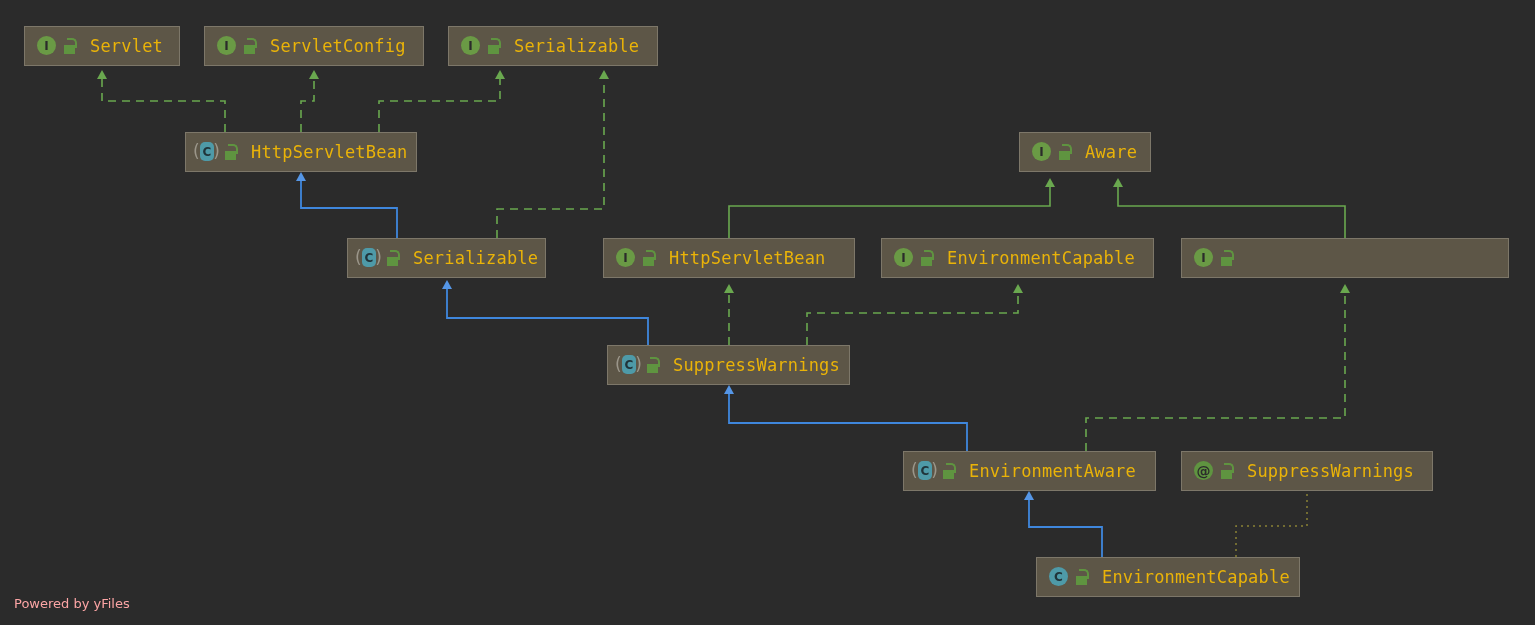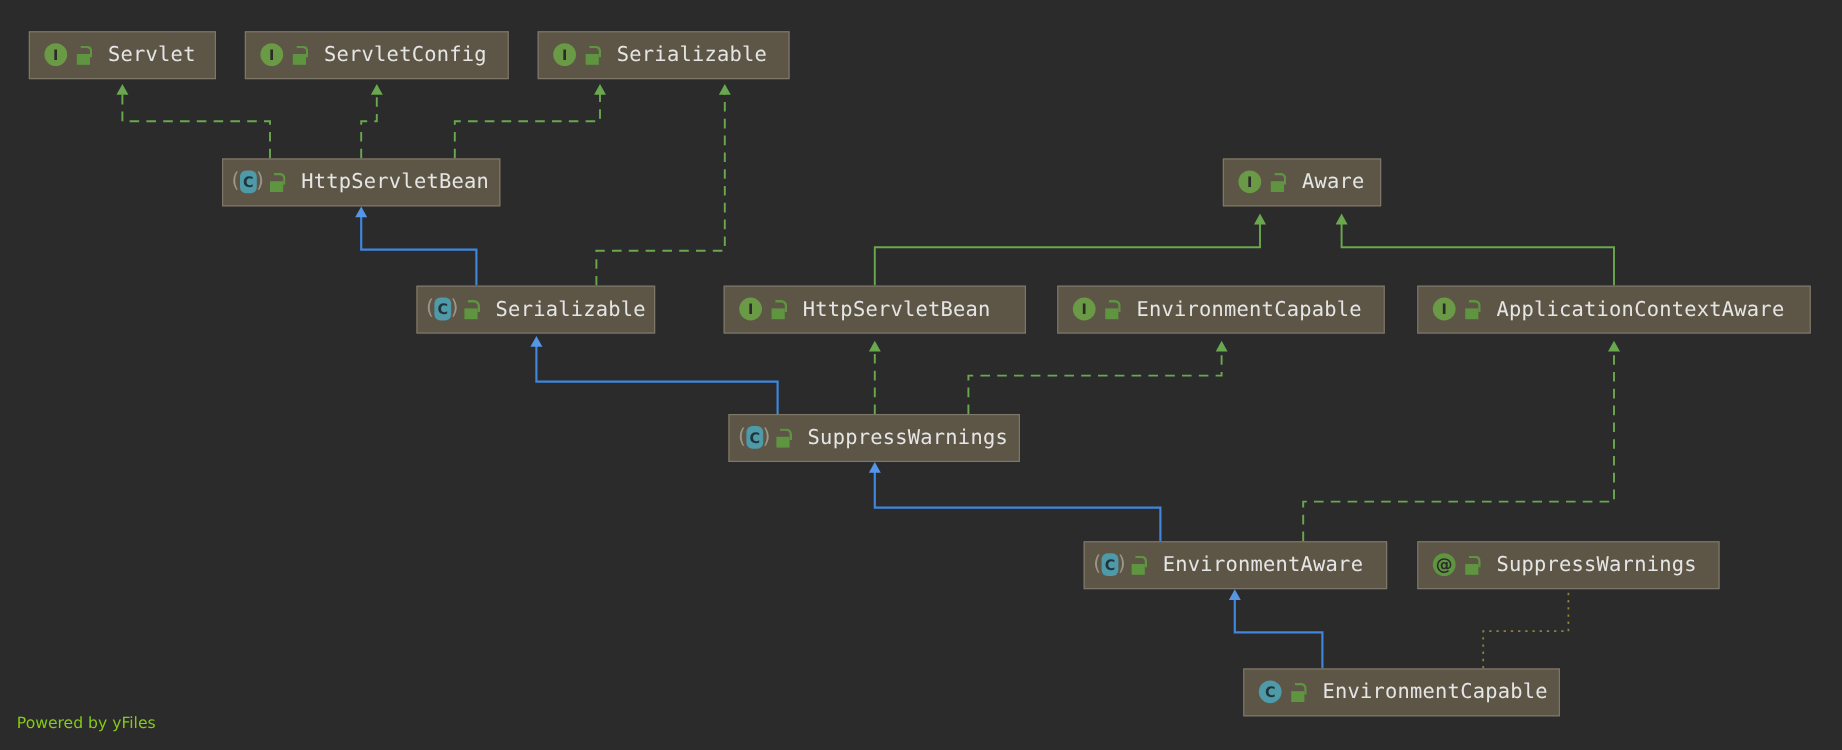--- a/index.html
+++ b/index.html
@@ -30,21 +30,21 @@
     align-items: center;
     height: 40px;
     background: #5d5647;
     border: 1px solid #7d7769;
     padding: 0 14px 0 8px;
     white-space: nowrap;
   }
   .node-label {
     font-family: "DejaVu Sans Mono", "Liberation Mono", monospace;
     font-size: 17px;
-    color: #e5e5e5;
+    color: #eab308;
     letter-spacing: 0.2px;
     margin-left: 12px;
   }
   
   .tico {
     position: relative;
     width: 24px;
     height: 22px;
     flex: 0 0 24px;
   }
@@ -107,21 +107,21 @@
     height: 8px;
     border: 2px solid #5f9440;
     border-bottom: none;
     border-left: none;
     border-radius: 0 5px 0 0;
   }
   .watermark {
     position: absolute;
     font-family: "DejaVu Sans", "Liberation Sans", sans-serif;
     font-size: 13px;
-    color: #84cc16;
+    color: #fca5a5;
   }
 </style>
 </head>
 <body>
 
 <div id="canvas">
 
   <svg id="edge-layer" width="1535" height="625" viewBox="0 0 1535 625">
     <defs>
       <marker id="arrow-green" markerWidth="11" markerHeight="11" refX="2" refY="5" orient="auto" markerUnits="userSpaceOnUse">
@@ -259,21 +259,20 @@
         <span class="node-label">EnvironmentCapable</span>
       </div>
       <div class="node" style="left: 1181px; top: 238px; width: 328px;">
         <span class="tico iface">
           <span class="disc">I</span>
         </span>
         <span class="lock">
           <span class="shackle"></span>
           <span class="body"></span>
         </span>
-        <span class="node-label">ApplicationContextAware</span>
       </div>
       <div class="node" style="left: 607px; top: 345px; width: 243px;">
         <span class="tico abs">
           <span class="paren l">(</span>
           <span class="paren r">)</span>
           <span class="disc">C</span>
         </span>
         <span class="lock">
           <span class="shackle"></span>
           <span class="body"></span>

